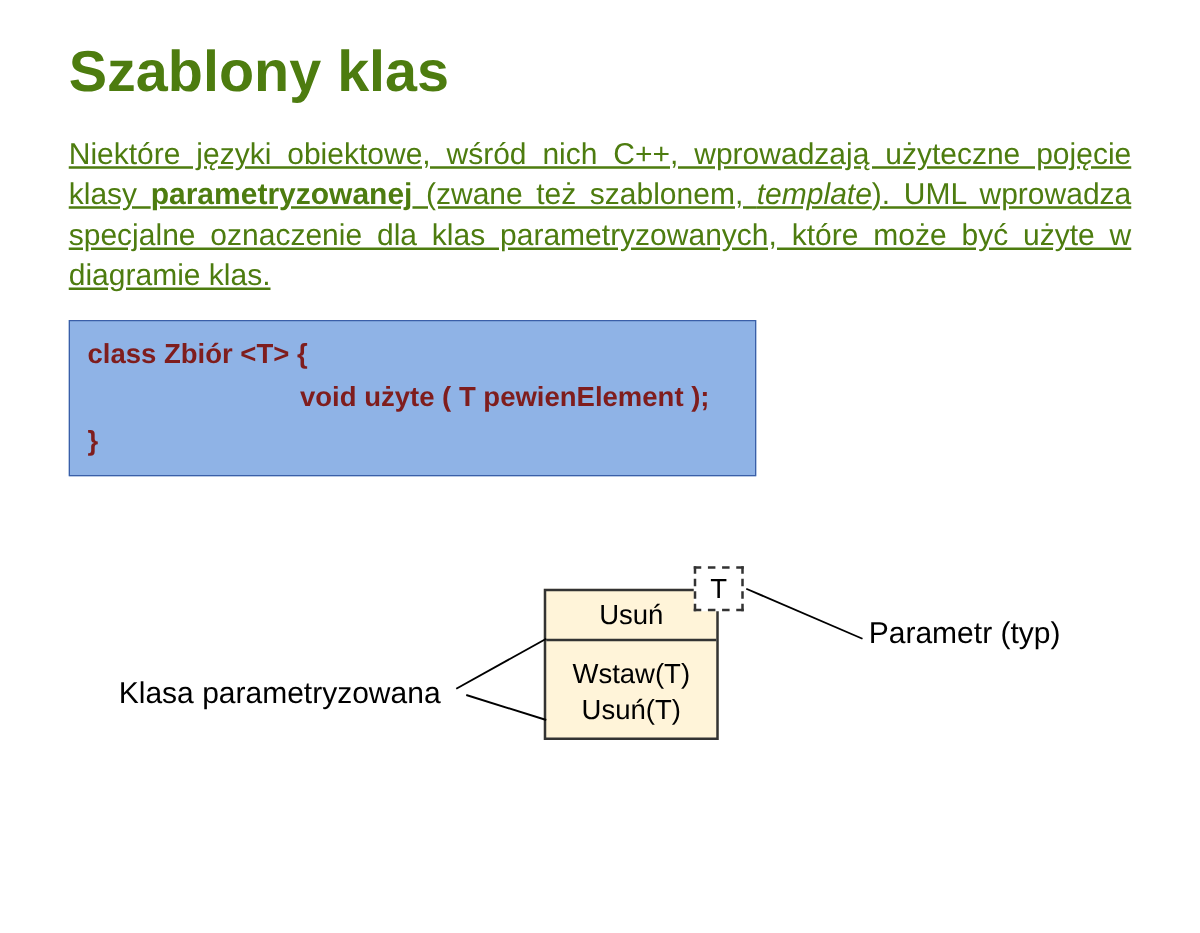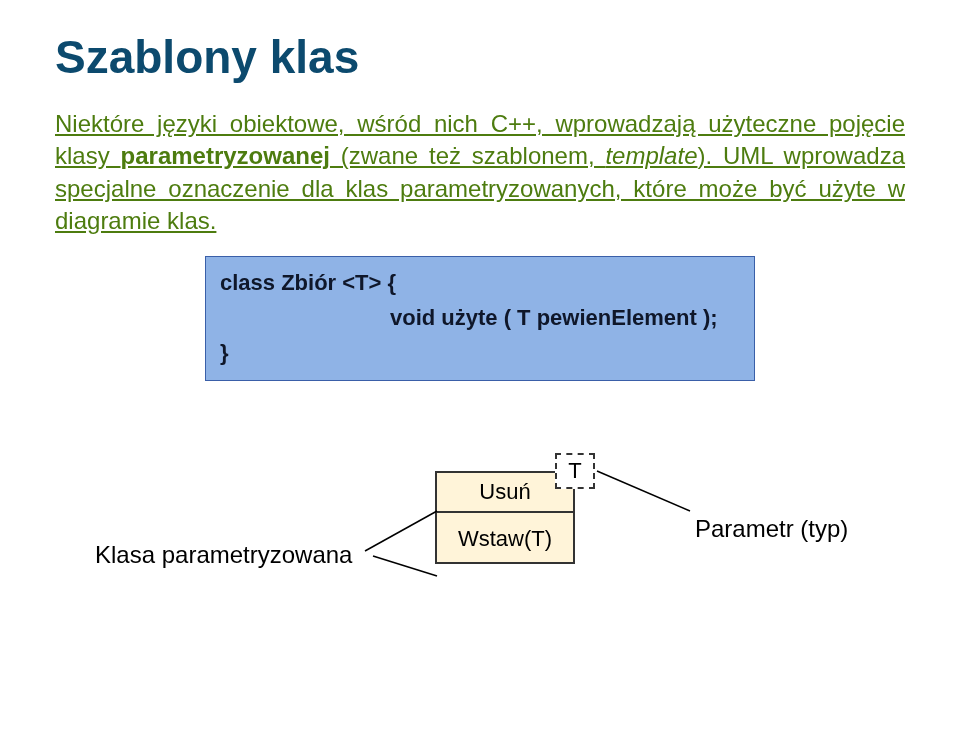--- a/index.html
+++ b/index.html
@@ -1,30 +1,29 @@
 <!DOCTYPE html>
 <html><head>
 <meta charset="utf-8">
 <style>
   * { box-sizing: border-box; margin: 0; padding: 0; }
   html, body { width: 960px; height: 746px; background: #fff; font-family: Arial, Helvetica, sans-serif; }
   .slide { width: 960px; height: 746px; padding: 30px 50px 30px 55px; position: relative; }
-  .title { color: #0c4a6e; font-size: 46px; font-weight: bold; margin-bottom: 24px; }
+  .title { color: #4d7c0f; font-size: 46px; font-weight: bold; margin-bottom: 24px; }
   .body-text { color: #4d7c0f; font-size: 24px; line-height: 1.35; text-align: justify; margin-bottom: 18px; max-width: 850px; text-decoration: underline; }
   .body-text .bold { font-weight: bold; }
   .body-text .italic { font-style: italic; }
   .code-box {
     background: #8fb3e6;
     border: 1px solid #3a5fa8;
     width: 550px;
-    margin-left: 150px;
     padding: 8px 14px 10px 14px;
     font-size: 22px;
     font-weight: bold;
-    color: #0f172a;
+    color: #7f1d1d;
     line-height: 1.6;
   }
   .code-indent { padding-left: 170px; }
   .diagram-area {
     position: relative;
     width: 850px;
     height: 210px;
     margin-top: 30px;
   }
   .class-box {
@@ -51,21 +50,21 @@
     z-index: 2;
   }
   .label-left {
     position: absolute;
     left: 40px; top: 130px;
     font-size: 24px;
     color: #000;
   }
   .label-right {
     position: absolute;
-    left: 640px; top: 104px;
+    left: 640px; top: 82px;
     font-size: 24px;
     color: #000;
     text-align: right;
   }
   svg.connector { position: absolute; overflow: visible; }
 </style>
 </head>
 <body>
 
 <div class="slide">
@@ -82,20 +81,21 @@
     <div>}</div>
   </div>
 
   <div class="diagram-area">
 
     <div class="class-box">
       <div class="class-name">Usuń</div>
       <div class="class-divider"></div>
       <div class="class-methods">
         <div>Wstaw(T)</div>
+        <div>Usuń(T)</div>
       </div>
     </div>
 
     <div class="type-param">T</div>
 
     <div class="label-left">Klasa parametryzowana</div>
     <div class="label-right">Parametr (typ)</div>
 
     <svg class="connector" style="left:0; top:0;" width="400" height="200">
       <line x1="310" y1="140" x2="382" y2="100" stroke="#000" stroke-width="1.5"></line>

